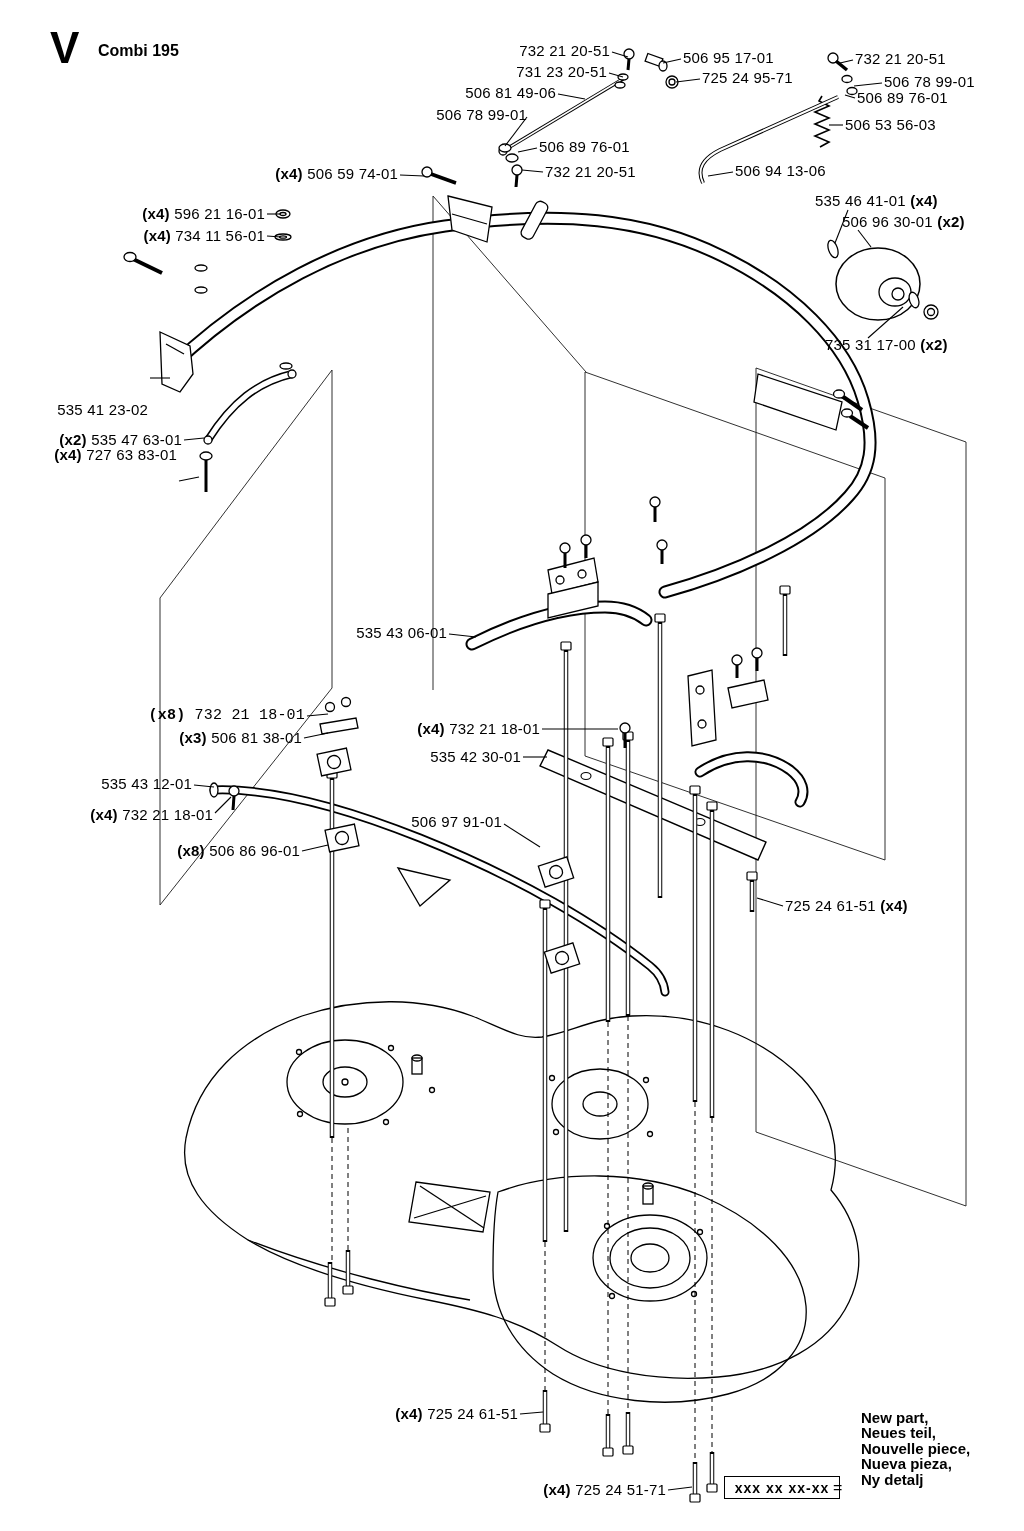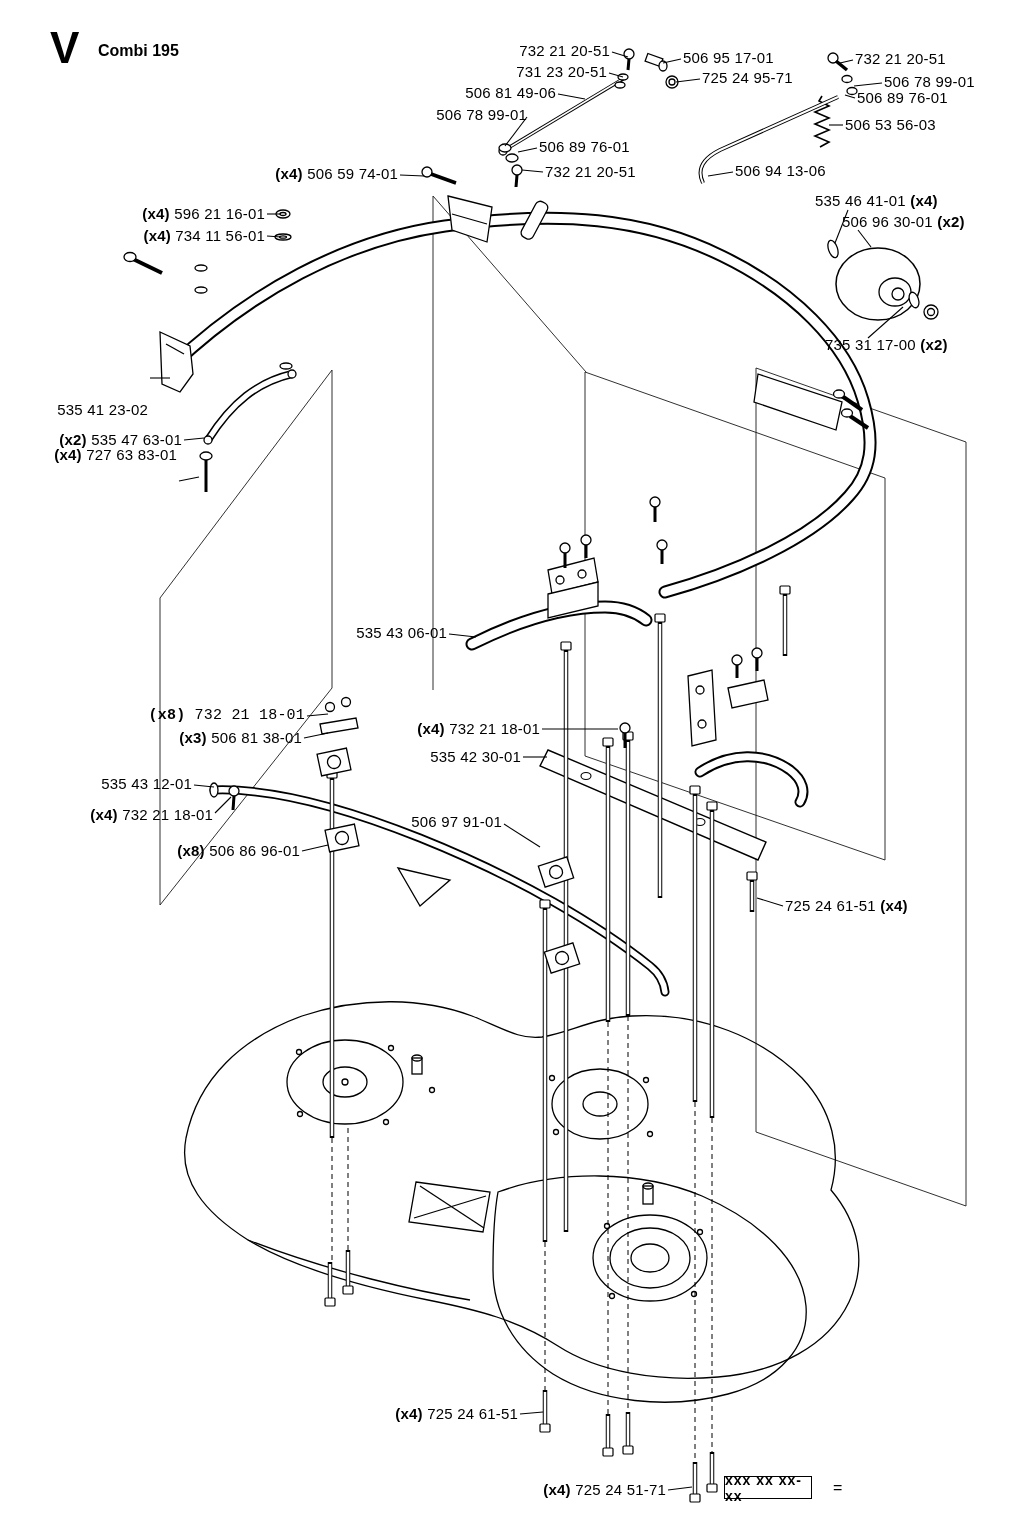--- a/index.html
+++ b/index.html
@@ -11,21 +11,21 @@
   #artwork{position:absolute;left:0;top:0;}
   .sheet-letter{position:absolute;left:50px;top:26px;font-size:44px;font-weight:700;line-height:1;}
   .sheet-title{position:absolute;left:98px;top:42px;font-size:16px;font-weight:700;}
   .labels{position:absolute;left:0;top:0;width:100%;height:100%;border-radius:21px;}
   .part-label{
     position:absolute;transform:translateY(-50%);
     font-size:15px;white-space:nowrap;letter-spacing:.2px;line-height:1.1;
   }
   .part-label b{font-weight:700;}
   .legend-box{
-    position:absolute;left:724px;top:1476px;width:88px;height:23px;
+    position:absolute;left:724px;top:1476px;width:116px;height:23px;
     border:1.6px solid #000;display:flex;align-items:center;justify-content:center;
     font-size:14px;font-weight:700;letter-spacing:1px;box-sizing:border-box;
   }
   .legend-equals{position:absolute;left:833px;top:1488px;transform:translateY(-50%);font-size:16px;}
   .legend-text{position:absolute;left:861px;top:1410px;font-size:15px;font-weight:700;line-height:15.4px;}
 </style>
 </head>
 <body>
 
 <div id="page">
@@ -364,14 +364,21 @@
       <div class="part-label" style="top: 815px; right: 811px;"><b>(x4)</b><span> 732 21 18-01</span></div>
       <div class="part-label" style="top: 822px; right: 522px;"><span>506 97 91-01</span></div>
       <div class="part-label" style="top: 851px; right: 724px;"><b>(x8)</b><span> 506 86 96-01</span></div>
       <div class="part-label" style="top: 906px; left: 785px;"><span>725 24 61-51 </span><b>(x4)</b></div>
       <div class="part-label" style="top: 1414px; right: 506px;"><b>(x4)</b><span> 725 24 61-51</span></div>
       <div class="part-label" style="top: 1490px; right: 358px;"><b>(x4)</b><span> 725 24 51-71</span></div>
     </div>
 
   <div class="legend-box">xxx xx xx-xx</div>
   <div class="legend-equals">=</div>
+  <div class="legend-text">
+    <div>New part,</div>
+    <div>Neues teil,</div>
+    <div>Nouvelle piece,</div>
+    <div>Nueva pieza,</div>
+    <div>Ny detalj</div>
+  </div>
 
 </div>
 
 </body></html>

